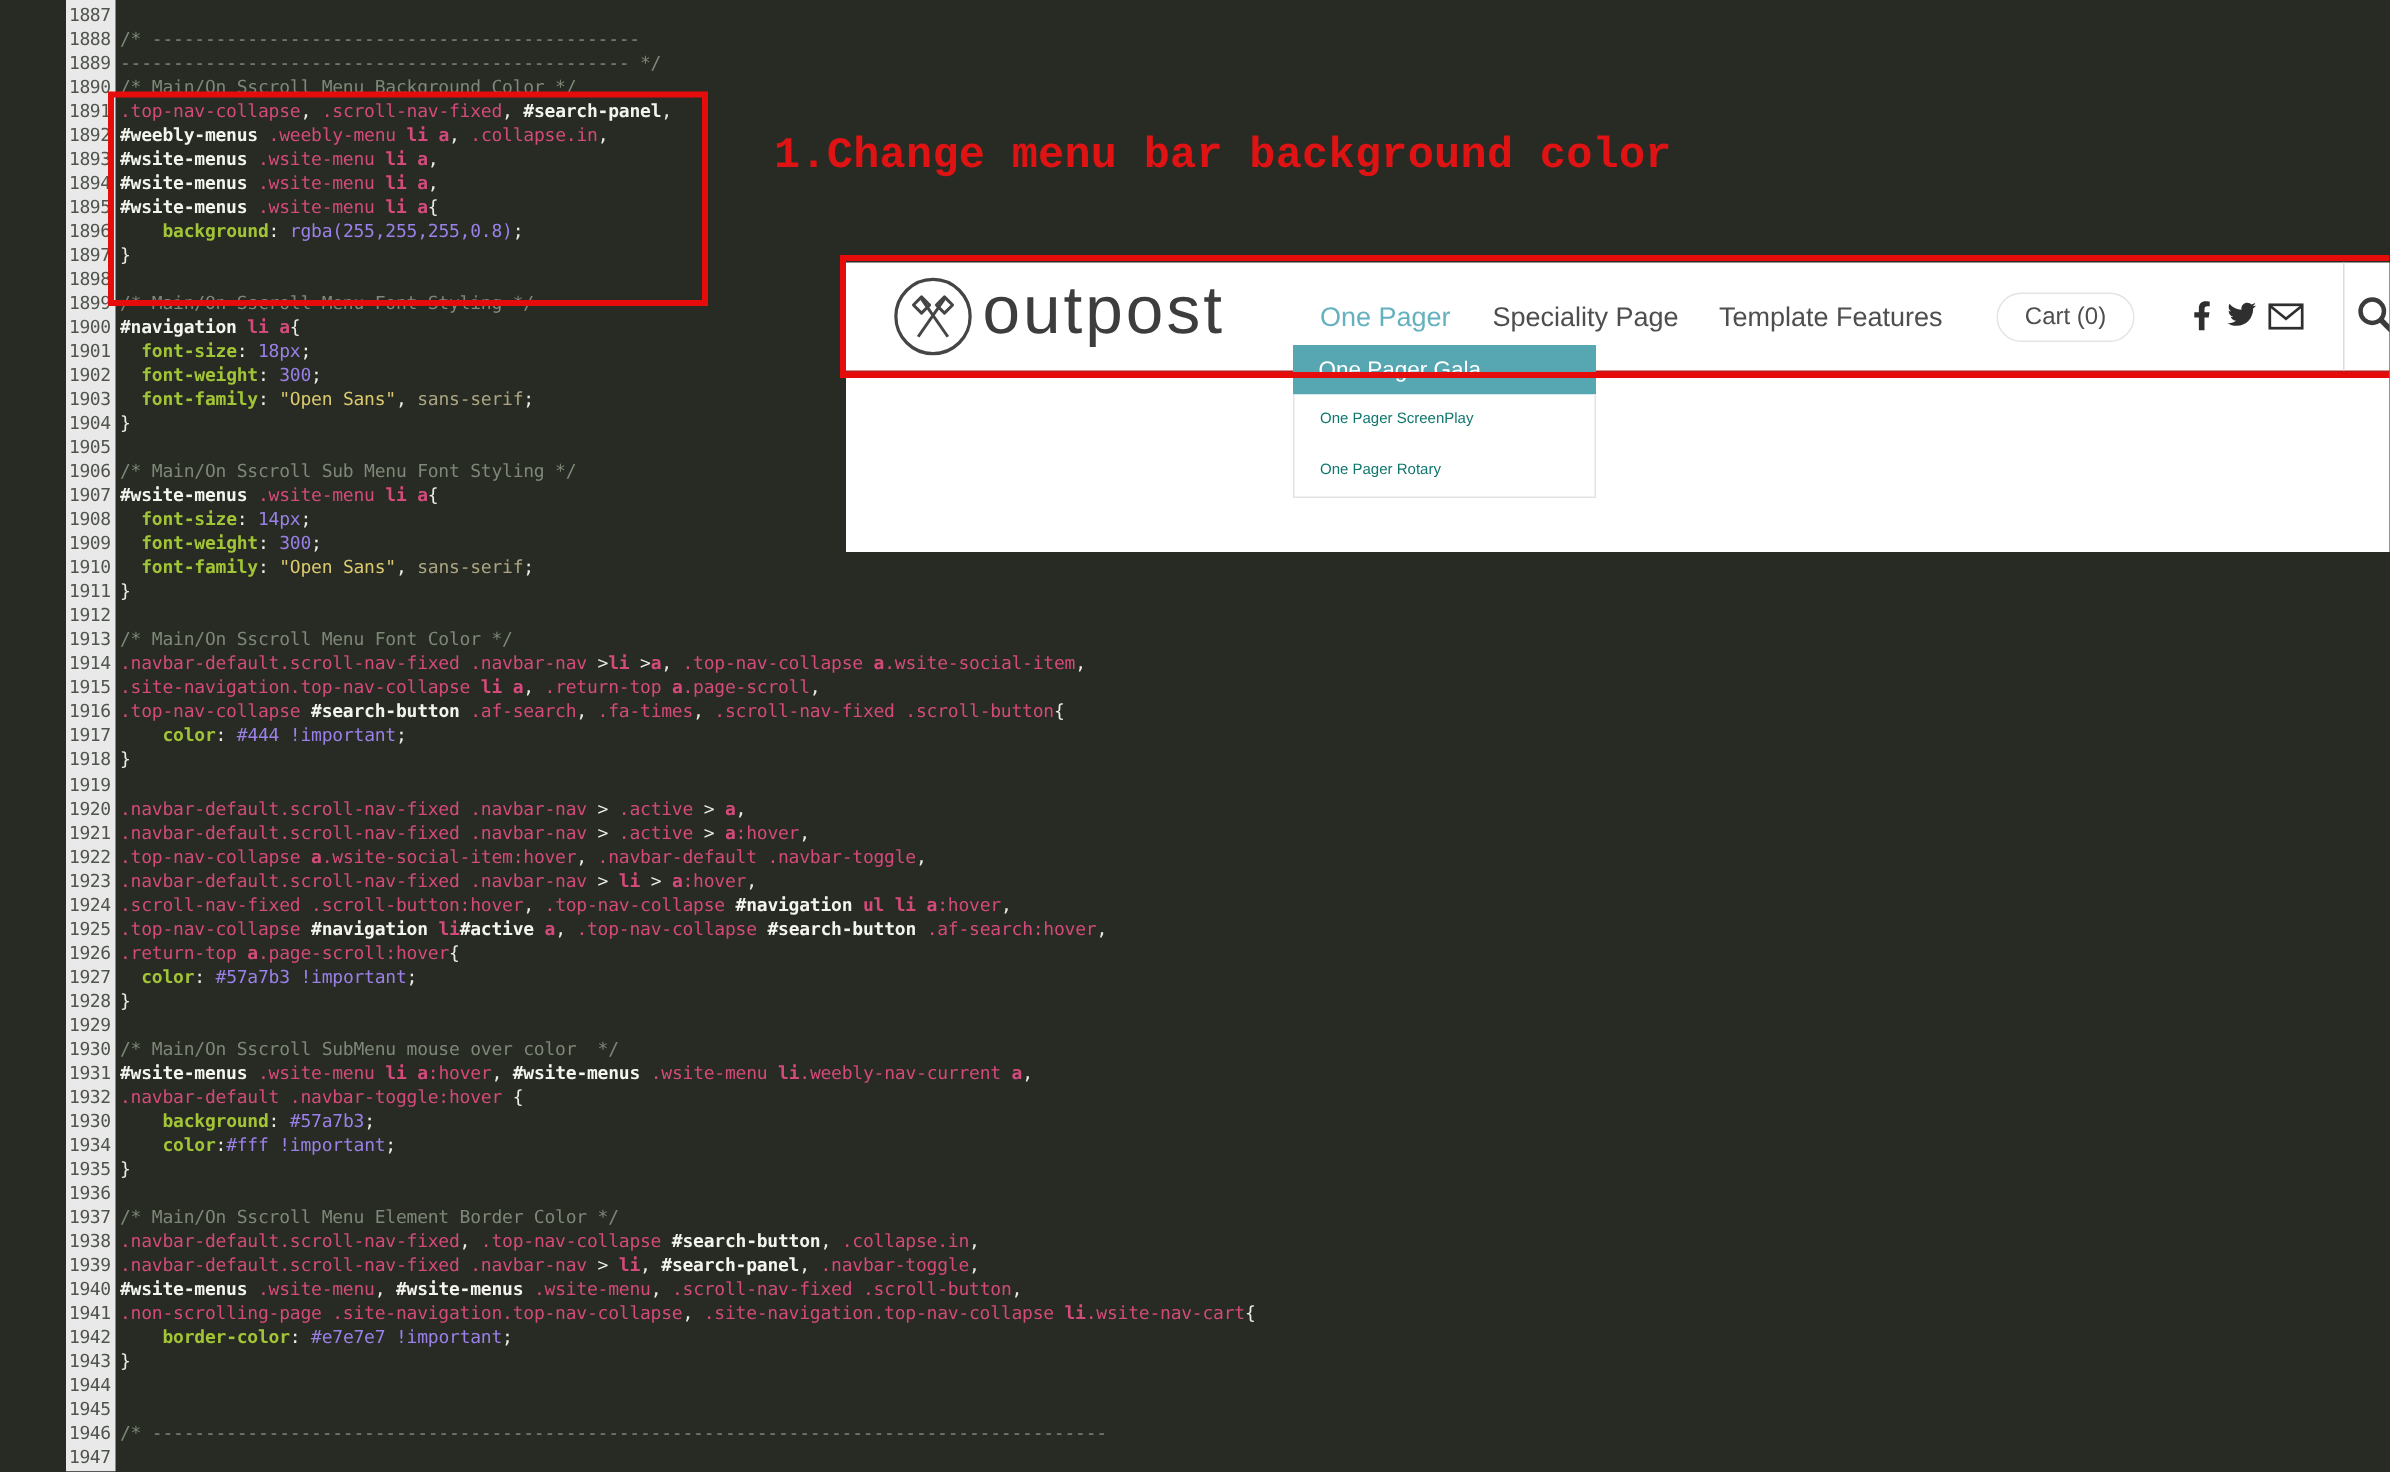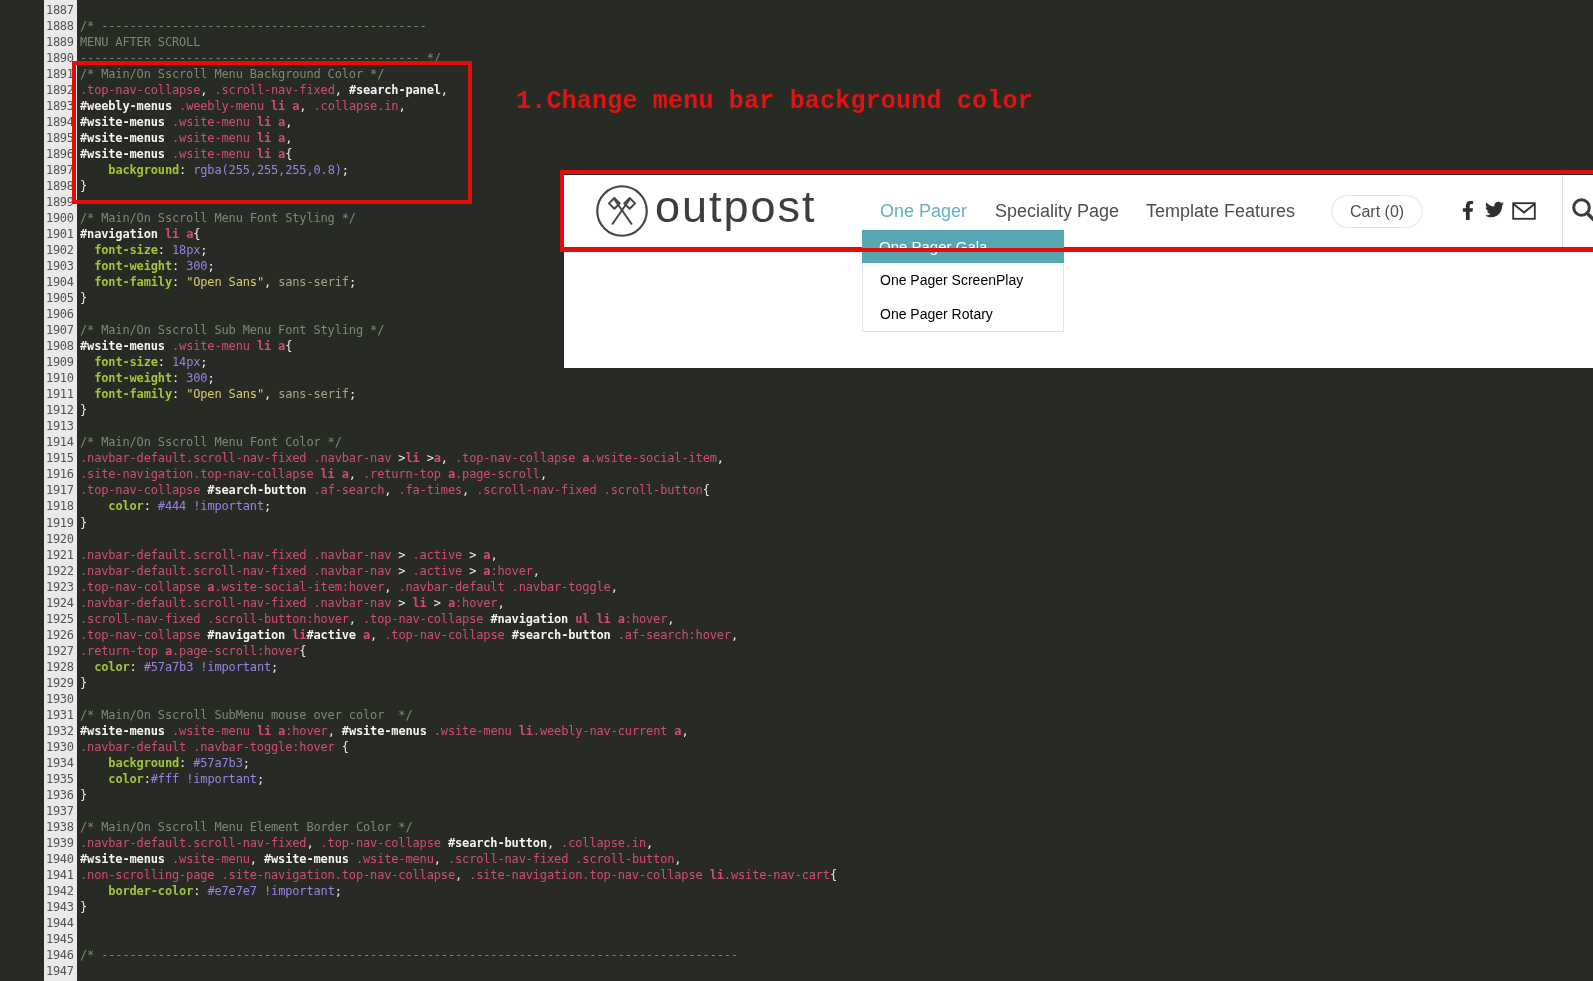--- a/index.html
+++ b/index.html
@@ -19,21 +19,21 @@
   .tok-p{color:#ecece6;}
   .tok-k{color:#a2c437;font-weight:bold;}
   .tok-v{color:#9b80e8;}
   .tok-y{color:#dcca6e;}
   .tok-m{color:#aca584;}
   
   #redbox1{position:absolute;left:28px;top:61px;width:400px;height:143px;
            border:4px solid #e60c0c;box-sizing:border-box;z-index:6;pointer-events:none;}
   #annot{position:absolute;left:472px;top:87px;z-index:5;
          font-family:"Liberation Mono",monospace;font-weight:bold;
-         font-size:25px;color:#df1313;letter-spacing:0.2px;white-space:pre;}
+         font-size:29px;color:#df1313;letter-spacing:0.2px;white-space:pre;}
   #redbox2{position:absolute;left:516px;top:170px;width:1068px;height:82px;
            border:4px solid #e60c0c;box-sizing:border-box;z-index:40;pointer-events:none;}
   
   #site{position:absolute;left:520px;top:175px;width:1060px;height:193px;background:#ffffff;
         z-index:10;font-family:"Liberation Sans",sans-serif;}
   #menubar{position:absolute;left:0;top:0;width:100%;height:73px;
            border-bottom:1px solid #b91c1c;box-sizing:border-box;}
   #logo{position:absolute;left:31px;top:9px;width:260px;height:55px;cursor:pointer;}
   #logo-circle{position:absolute;left:0;top:0;}
   #logo-text{position:absolute;left:60px;top:-7px;font-size:45px;font-weight:300;
@@ -50,22 +50,22 @@
   #soc-tw{left:920px;}
   #soc-mail{left:948px;top:27px;}
   #bar-divider{position:absolute;left:998px;top:0;width:1px;height:72px;background:#dcdcdc;}
   #search{position:absolute;left:1007px;top:22px;cursor:pointer;}
   
   #dropdown{position:absolute;left:818px;top:230px;width:202px;z-index:20;
             font-family:"Liberation Sans",sans-serif;border-radius:21px;}
   #dd-active{height:33px;background:#57a7b3;color:#ffffff;font-size:15px;font-weight:300;
              line-height:33px;padding-left:17px;box-sizing:border-box;cursor:pointer;}
   #dd-list{background:#ffffff;border:1px solid #e3e3e3;border-top:none;box-sizing:border-box;}
-  .dd-item{height:34px;line-height:34px;padding-left:17px;font-size:14px;font-weight:300;
-           color:#000000;cursor:pointer;}
+  .dd-item{height:34px;line-height:34px;padding-left:17px;font-size:10px;font-weight:300;
+           color:#0f766e;cursor:pointer;}
 </style>
 </head>
 <body>
 
 <div id="screen">
 
   <div id="gutter">
       <div class="ln">1887</div>
       <div class="ln">1888</div>
       <div class="ln">1889</div>
@@ -125,21 +125,20 @@
       <div class="ln">1943</div>
       <div class="ln">1944</div>
       <div class="ln">1945</div>
       <div class="ln">1946</div>
       <div class="ln">1947</div>
       <div class="ln">1948</div>
     </div>
   <div id="code">
       <div class="cl"></div>
       <div class="cl"><span class="tok-c">/* ----------------------------------------------</span></div>
-      <div class="cl"><span class="tok-c">MENU AFTER SCROLL</span></div>
       <div class="cl"><span class="tok-c">------------------------------------------------ */</span></div>
       <div class="cl"><span class="tok-c">/* Main/On Sscroll Menu Background Color */</span></div>
       <div class="cl"><span class="tok-s">.top-nav-collapse</span><span class="tok-p">, </span><span class="tok-s">.scroll-nav-fixed</span><span class="tok-p">, </span><span class="tok-i">#search-panel</span><span class="tok-p">,</span></div>
       <div class="cl"><span class="tok-i">#weebly-menus</span><span class="tok-p"> </span><span class="tok-s">.weebly-menu</span><span class="tok-p"> </span><span class="tok-e">li a</span><span class="tok-p">, </span><span class="tok-s">.collapse.in</span><span class="tok-p">,</span></div>
       <div class="cl"><span class="tok-i">#wsite-menus</span><span class="tok-p"> </span><span class="tok-s">.wsite-menu</span><span class="tok-p"> </span><span class="tok-e">li a</span><span class="tok-p">,</span></div>
       <div class="cl"><span class="tok-i">#wsite-menus</span><span class="tok-p"> </span><span class="tok-s">.wsite-menu</span><span class="tok-p"> </span><span class="tok-e">li a</span><span class="tok-p">,</span></div>
       <div class="cl"><span class="tok-i">#wsite-menus</span><span class="tok-p"> </span><span class="tok-s">.wsite-menu</span><span class="tok-p"> </span><span class="tok-e">li a</span><span class="tok-p">{</span></div>
       <div class="cl"><span class="tok-p">    </span><span class="tok-k">background</span><span class="tok-p">: </span><span class="tok-v">rgba(255,255,255,0.8)</span><span class="tok-p">;</span></div>
       <div class="cl"><span class="tok-p">}</span></div>
       <div class="cl"></div>
@@ -176,20 +175,21 @@
       <div class="cl"></div>
       <div class="cl"><span class="tok-c">/* Main/On Sscroll SubMenu mouse over color  */</span></div>
       <div class="cl"><span class="tok-i">#wsite-menus</span><span class="tok-p"> </span><span class="tok-s">.wsite-menu</span><span class="tok-p"> </span><span class="tok-e">li a</span><span class="tok-s">:hover</span><span class="tok-p">, </span><span class="tok-i">#wsite-menus</span><span class="tok-p"> </span><span class="tok-s">.wsite-menu</span><span class="tok-p"> </span><span class="tok-e">li</span><span class="tok-s">.weebly-nav-current</span><span class="tok-p"> </span><span class="tok-e">a</span><span class="tok-p">,</span></div>
       <div class="cl"><span class="tok-s">.navbar-default</span><span class="tok-p"> </span><span class="tok-s">.navbar-toggle:hover</span><span class="tok-p"> {</span></div>
       <div class="cl"><span class="tok-p">    </span><span class="tok-k">background</span><span class="tok-p">: </span><span class="tok-v">#57a7b3</span><span class="tok-p">;</span></div>
       <div class="cl"><span class="tok-p">    </span><span class="tok-k">color</span><span class="tok-p">:</span><span class="tok-v">#fff</span><span class="tok-p"> </span><span class="tok-v">!important</span><span class="tok-p">;</span></div>
       <div class="cl"><span class="tok-p">}</span></div>
       <div class="cl"></div>
       <div class="cl"><span class="tok-c">/* Main/On Sscroll Menu Element Border Color */</span></div>
       <div class="cl"><span class="tok-s">.navbar-default.scroll-nav-fixed</span><span class="tok-p">, </span><span class="tok-s">.top-nav-collapse</span><span class="tok-p"> </span><span class="tok-i">#search-button</span><span class="tok-p">, </span><span class="tok-s">.collapse.in</span><span class="tok-p">,</span></div>
+      <div class="cl"><span class="tok-s">.navbar-default.scroll-nav-fixed</span><span class="tok-p"> </span><span class="tok-s">.navbar-nav</span><span class="tok-p"> &gt; </span><span class="tok-e">li</span><span class="tok-p">, </span><span class="tok-i">#search-panel</span><span class="tok-p">, </span><span class="tok-s">.navbar-toggle</span><span class="tok-p">,</span></div>
       <div class="cl"><span class="tok-i">#wsite-menus</span><span class="tok-p"> </span><span class="tok-s">.wsite-menu</span><span class="tok-p">, </span><span class="tok-i">#wsite-menus</span><span class="tok-p"> </span><span class="tok-s">.wsite-menu</span><span class="tok-p">, </span><span class="tok-s">.scroll-nav-fixed</span><span class="tok-p"> </span><span class="tok-s">.scroll-button</span><span class="tok-p">,</span></div>
       <div class="cl"><span class="tok-s">.non-scrolling-page</span><span class="tok-p"> </span><span class="tok-s">.site-navigation.top-nav-collapse</span><span class="tok-p">, </span><span class="tok-s">.site-navigation.top-nav-collapse</span><span class="tok-p"> </span><span class="tok-e">li</span><span class="tok-s">.wsite-nav-cart</span><span class="tok-p">{</span></div>
       <div class="cl"><span class="tok-p">    </span><span class="tok-k">border-color</span><span class="tok-p">: </span><span class="tok-v">#e7e7e7</span><span class="tok-p"> </span><span class="tok-v">!important</span><span class="tok-p">;</span></div>
       <div class="cl"><span class="tok-p">}</span></div>
       <div class="cl"></div>
       <div class="cl"></div>
       <div class="cl"><span class="tok-c">/* ------------------------------------------------------------------------------------------</span></div>
     </div>
 
   <div id="redbox1"></div>

